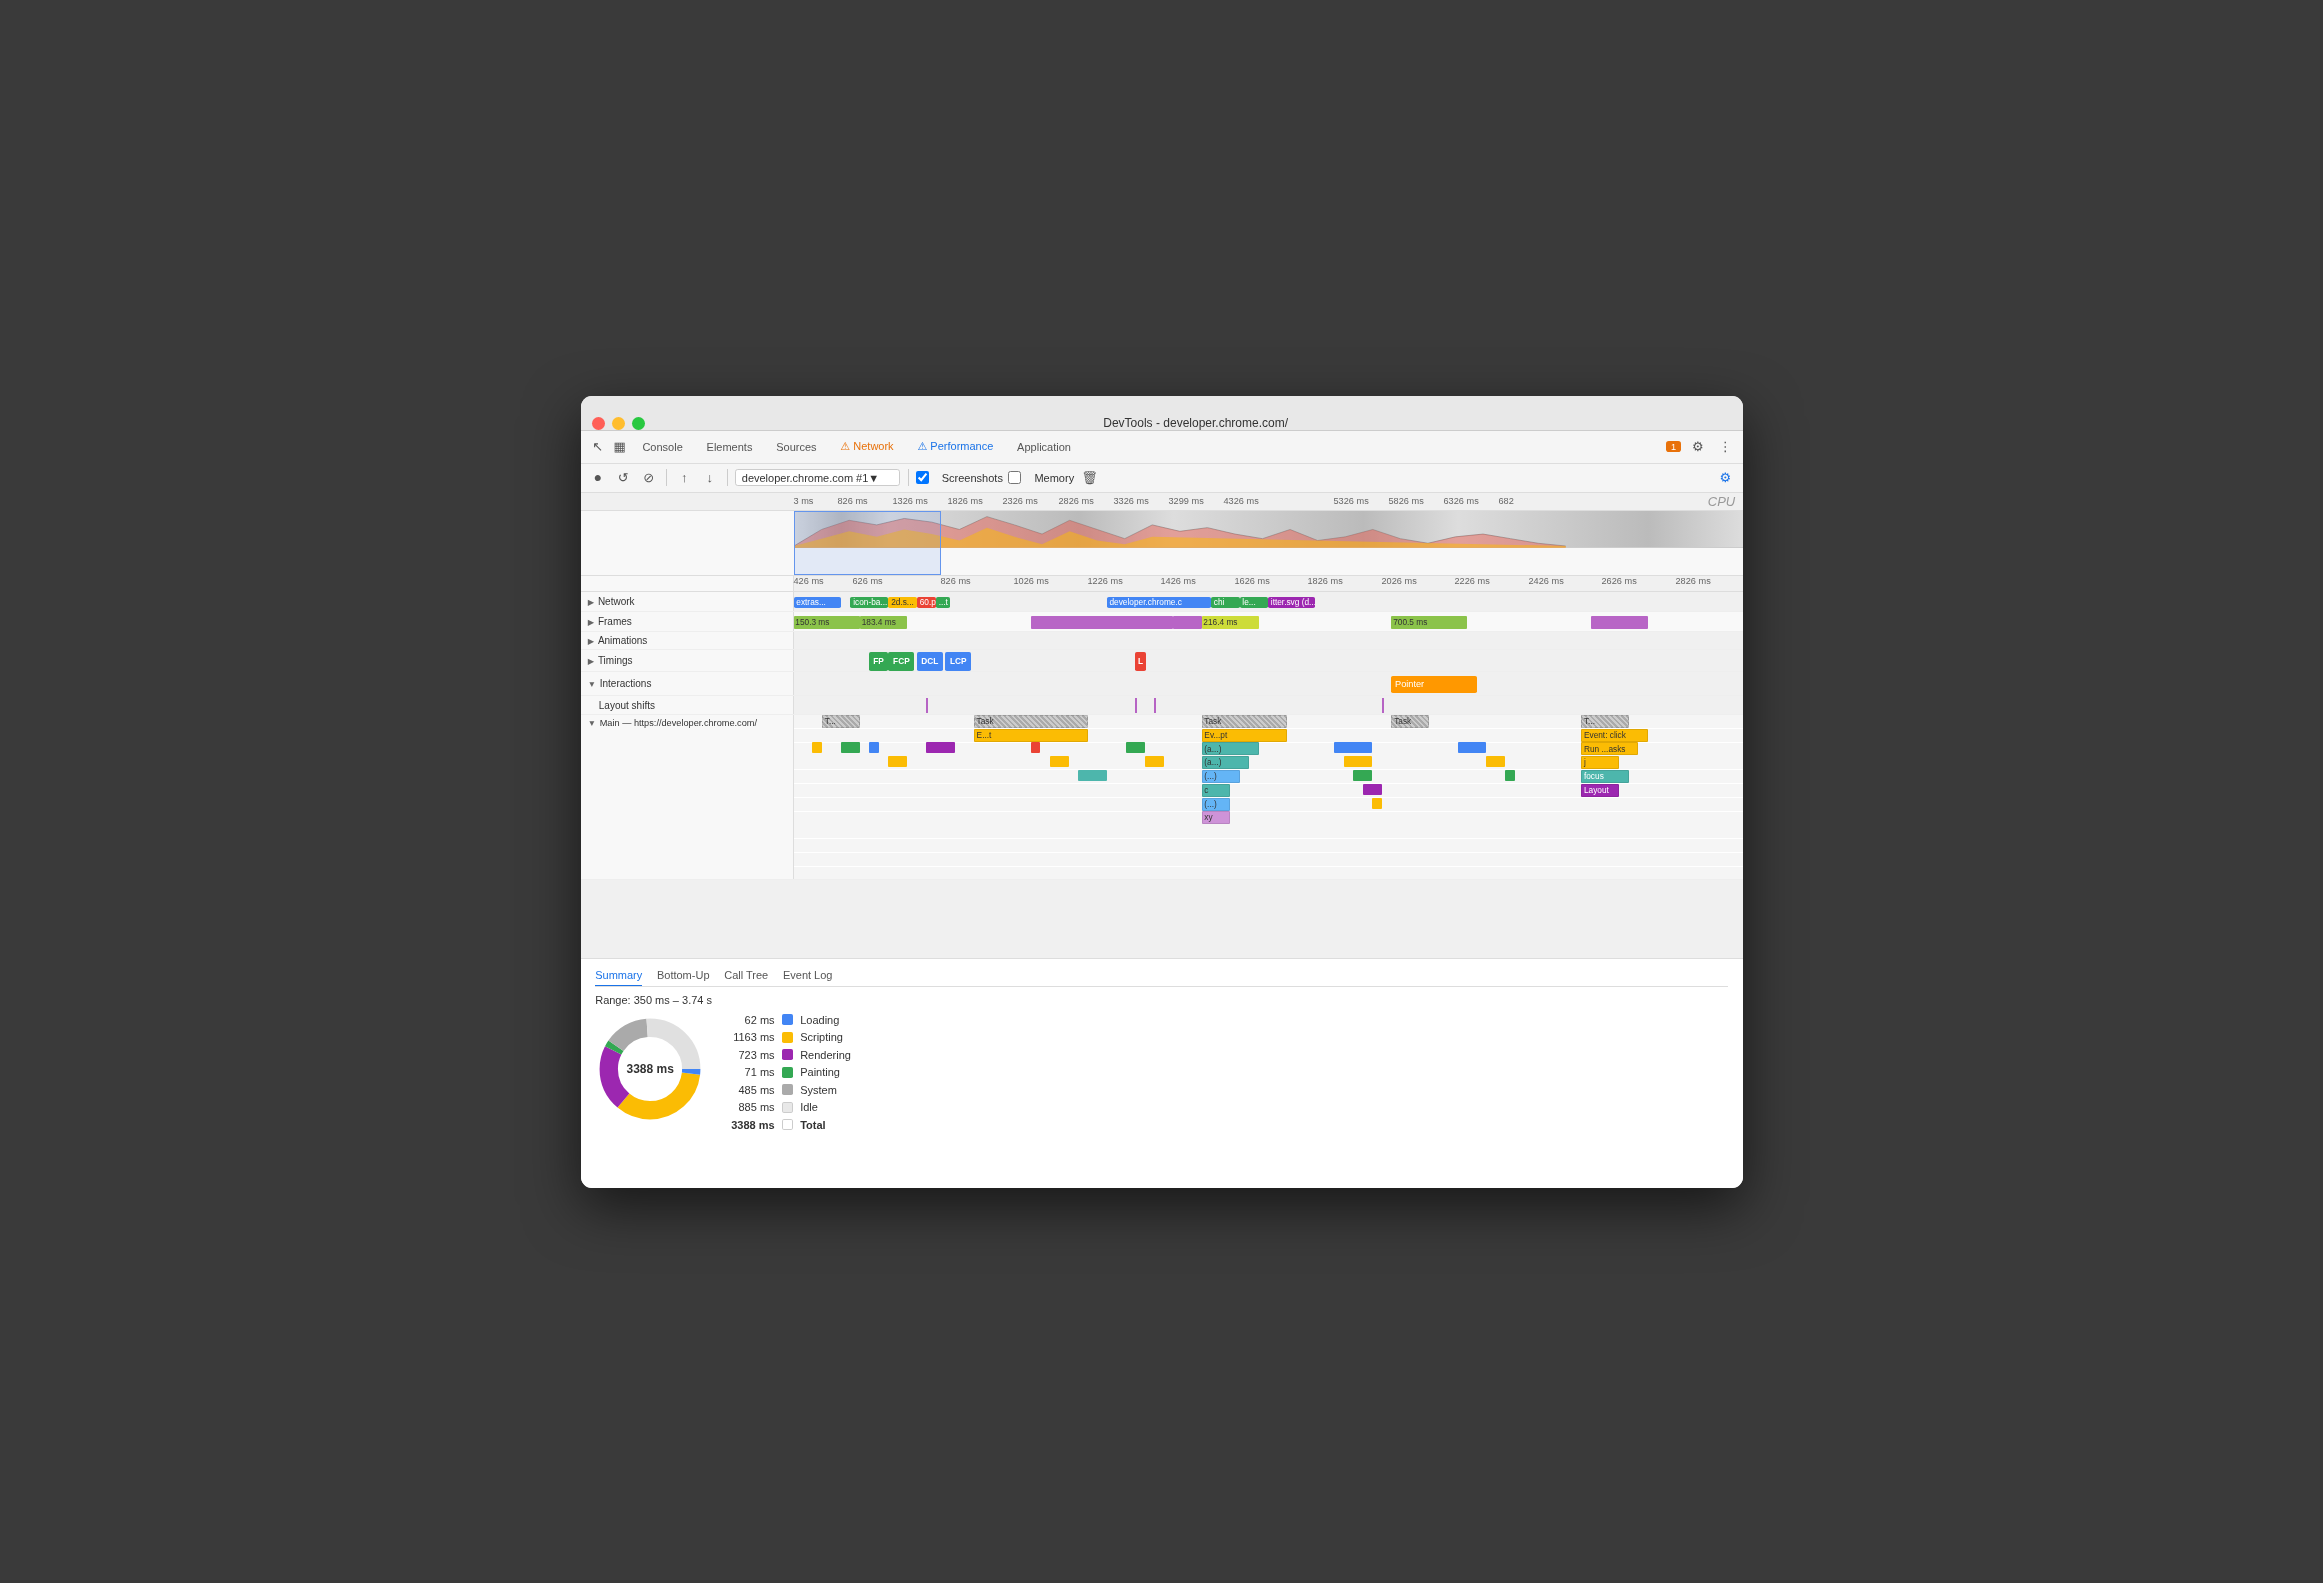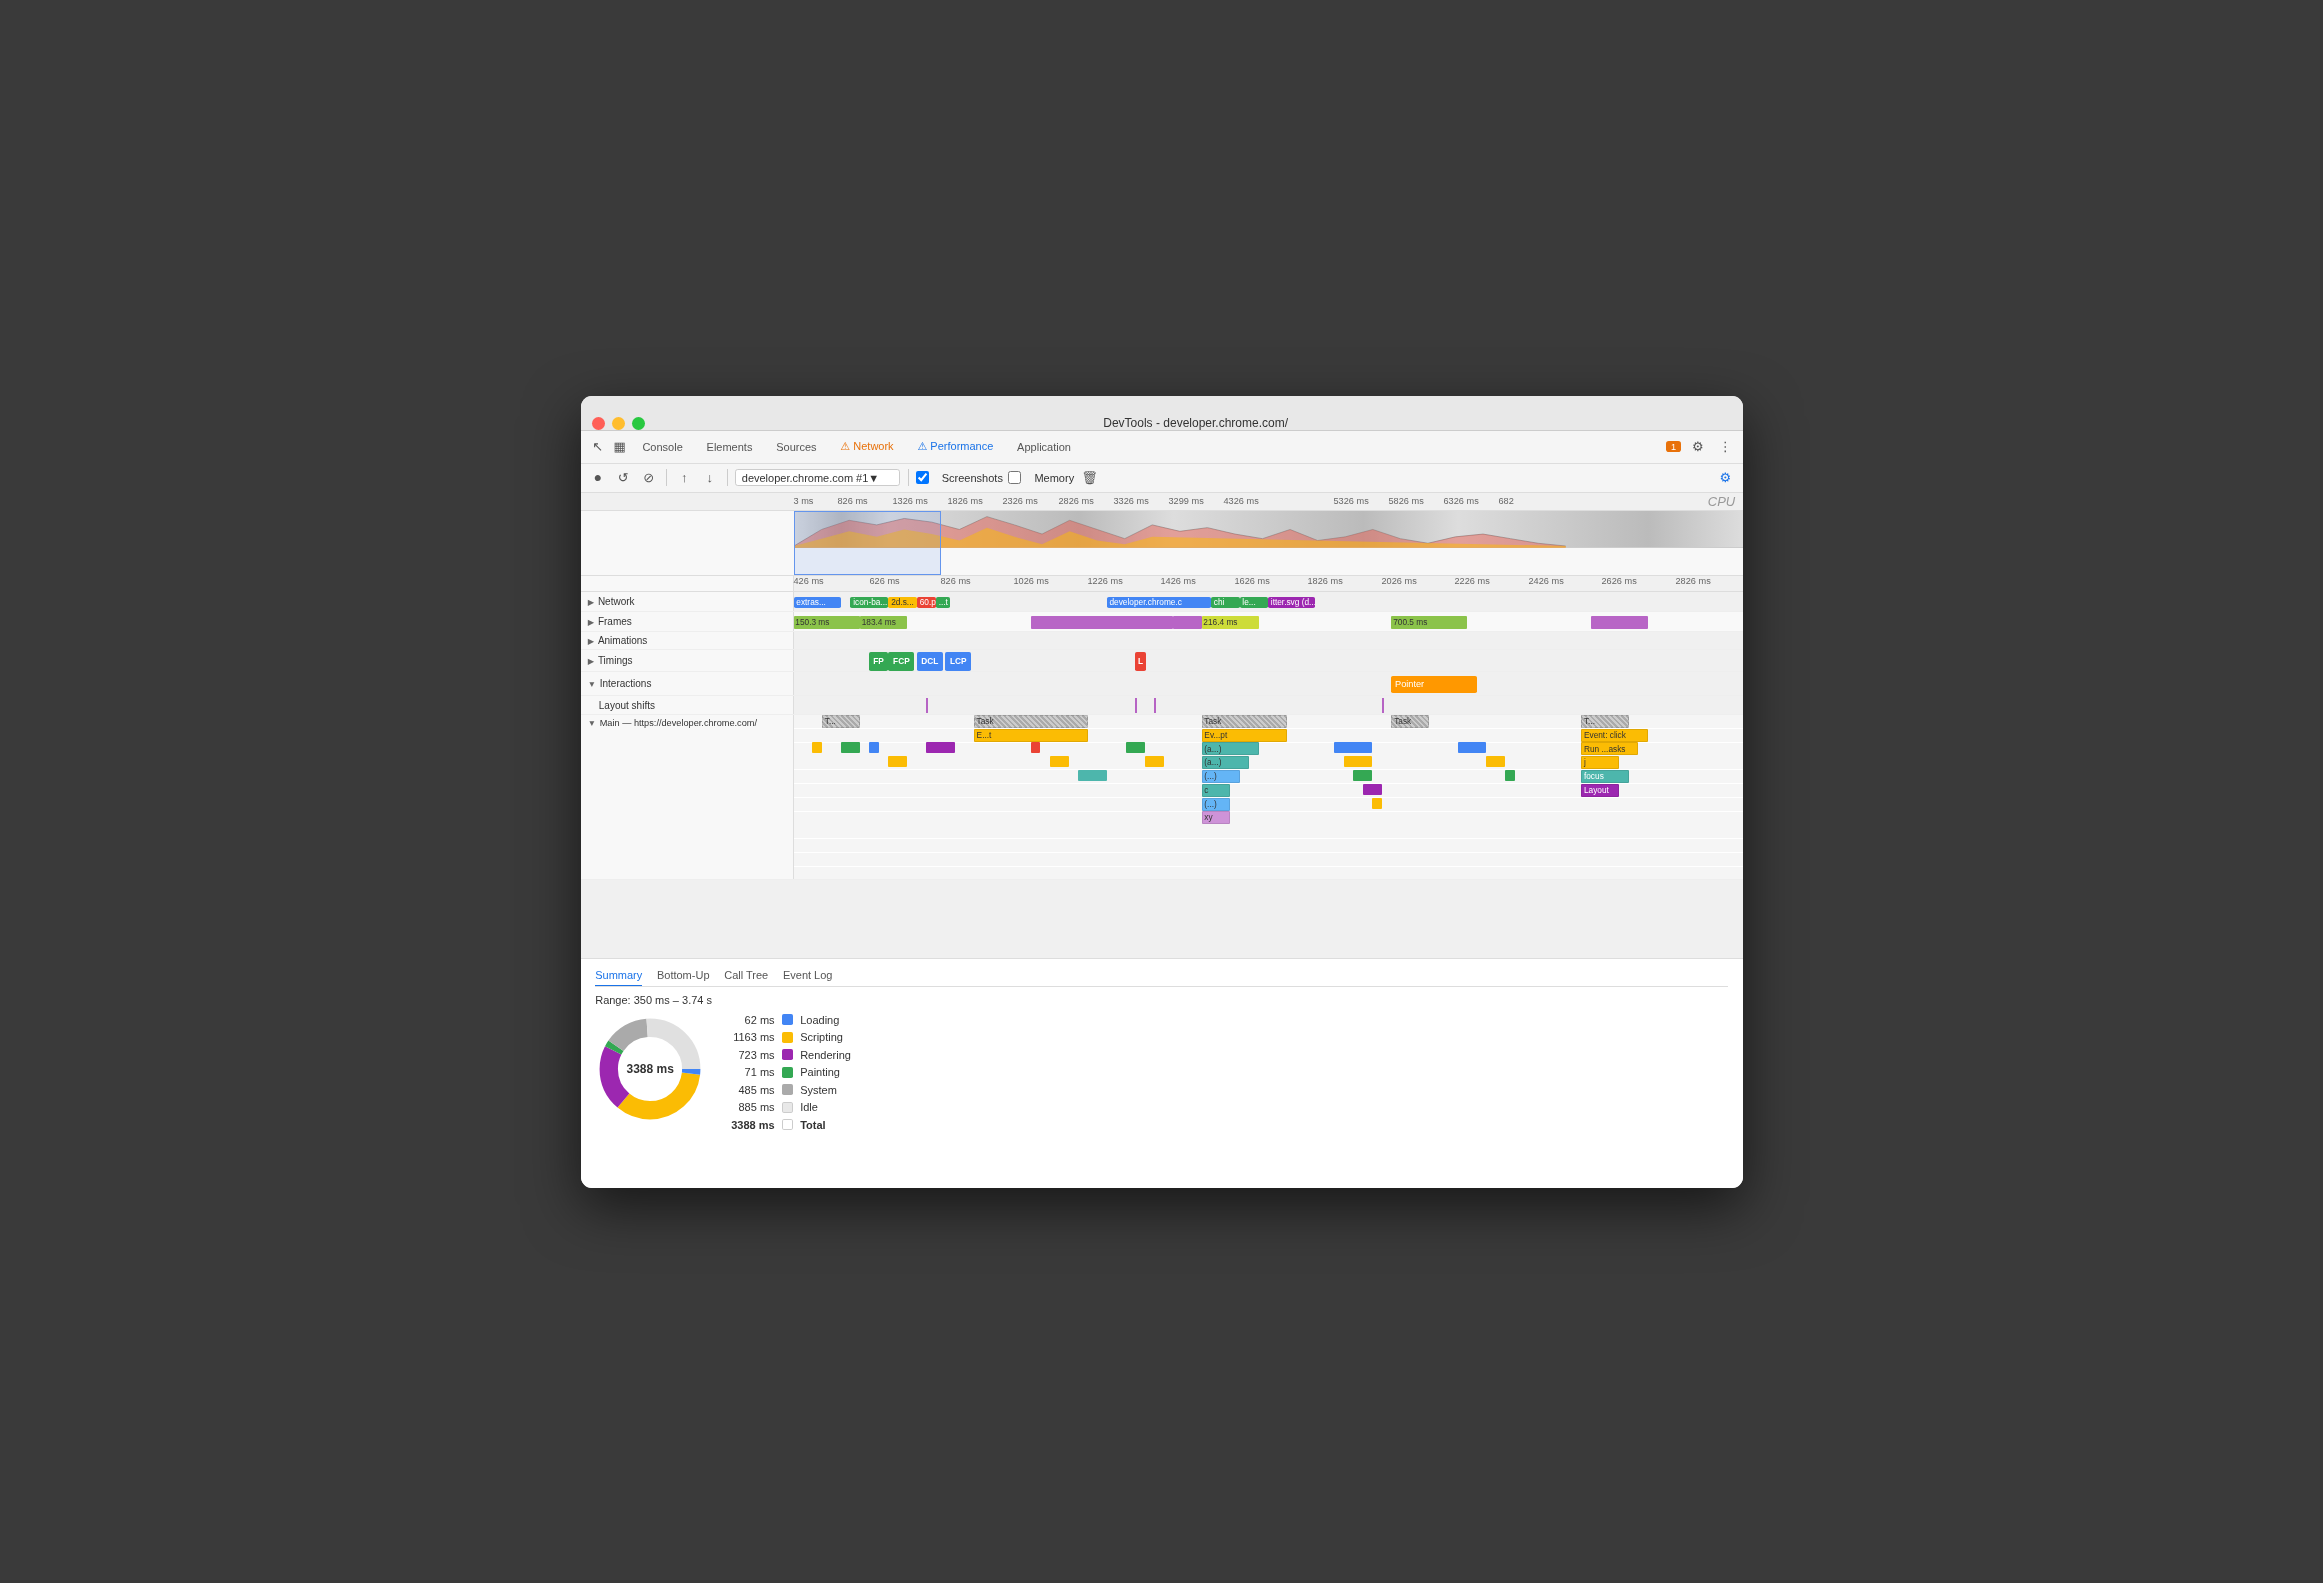--- a/index.html
+++ b/index.html
@@ -416,21 +416,21 @@
           </svg>
         </div>
 
         <div style="position:absolute; left:213px; top:18.4px; width:147px; height:64px; background:rgba(100,149,237,0.15); border:0.9px solid #6495ed; pointer-events:none;"></div>
       </div>
 
       <div style="height:16.5px; background:#f0f0f0; border-bottom:0.9px solid #ddd; display:flex; align-items:center; font-size:9.2px; color:#666; flex-shrink:0; overflow:hidden;">
         <div style="width:213px; flex-shrink:0; border-right:0.9px solid #ddd; height:100%; background:#f8f8f8;"></div>
         <div style="flex:1; position:relative; height:100%;">
           <span style="position:absolute; left:0px;">426 ms</span>
-          <span style="position:absolute; left:76px;">626 ms</span>
+          <span style="position:absolute; left:59px;">626 ms</span>
           <span style="position:absolute; left:147px;">826 ms</span>
           <span style="position:absolute; left:220px;">1026 ms</span>
           <span style="position:absolute; left:294px;">1226 ms</span>
           <span style="position:absolute; left:367px;">1426 ms</span>
           <span style="position:absolute; left:441px;">1626 ms</span>
           <span style="position:absolute; left:514px;">1826 ms</span>
           <span style="position:absolute; left:588px;">2026 ms</span>
           <span style="position:absolute; left:661px;">2226 ms</span>
           <span style="position:absolute; left:735px;">2426 ms</span>
           <span style="position:absolute; left:808px;">2626 ms</span>

